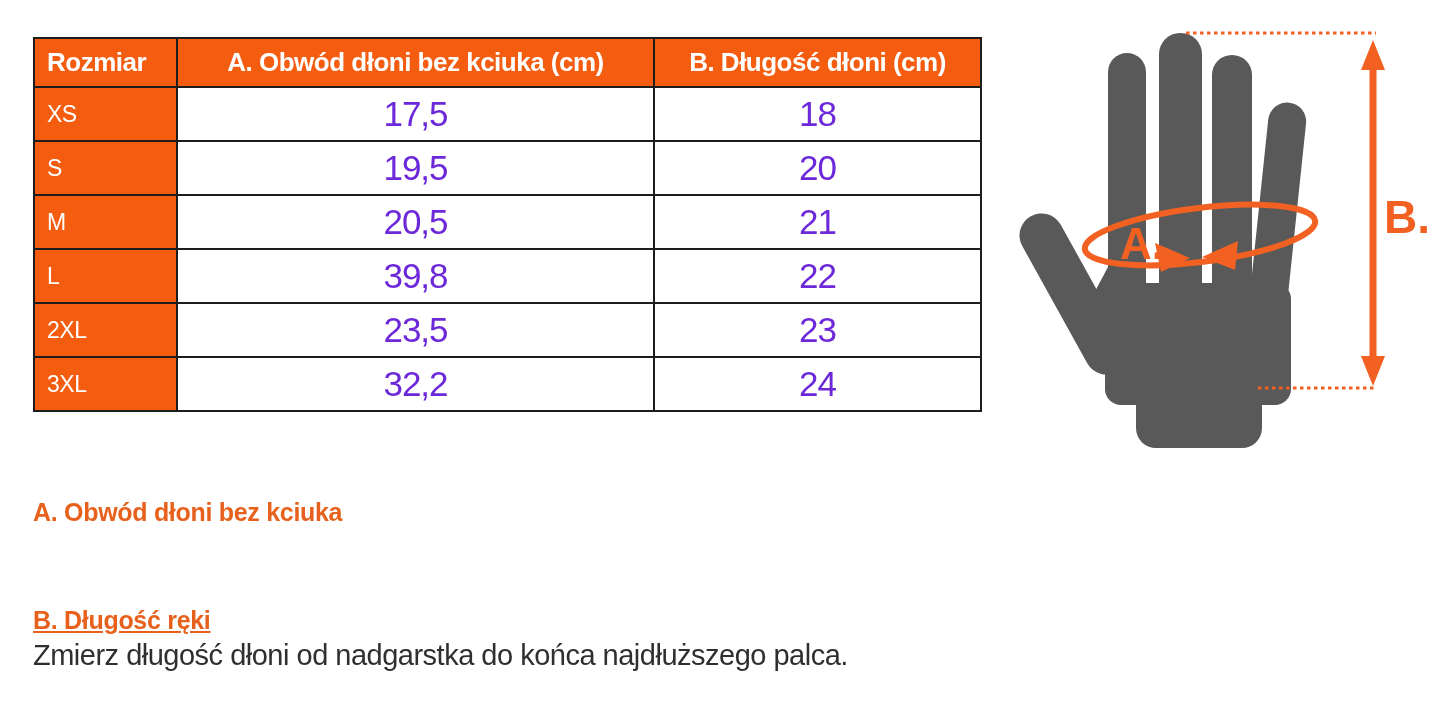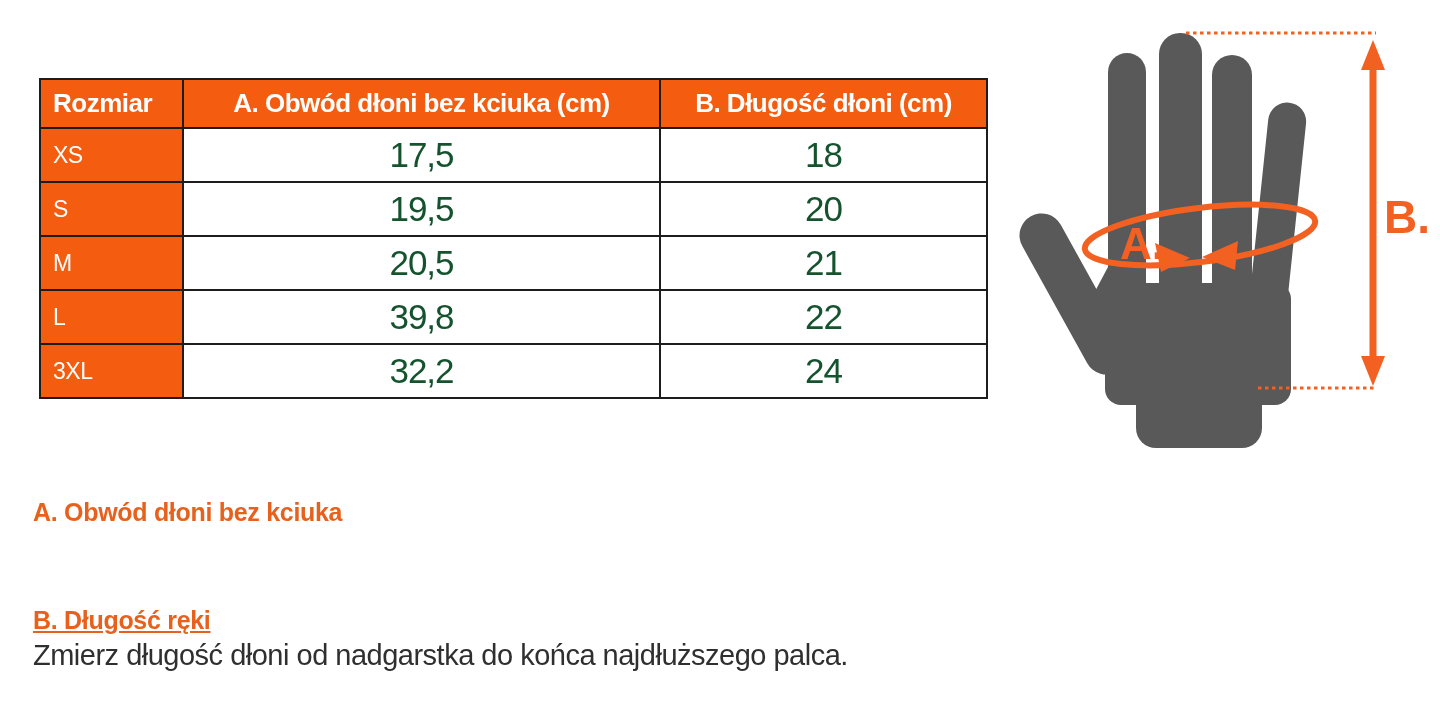--- a/index.html
+++ b/index.html
@@ -2,22 +2,22 @@
 <html><head>
 <meta charset="utf-8">
 <style>
   html,body{margin:0;padding:0;background:#ffffff;}
   .canvas{
     position:relative;width:1440px;height:723px;background:#ffffff;
     font-family:"Liberation Sans",sans-serif;overflow:hidden;
   }
   
   table.size-table{
-    position:absolute;left:39px;top:37px;width:947px;
-    border-collapse:collapse;table-layout:fixed;margin-top:41px;
+    position:absolute;left:33px;top:37px;width:947px;
+    border-collapse:collapse;table-layout:fixed;
   }
   .size-table col.c1{width:143px;}
   .size-table col.c2{width:477px;}
   .size-table col.c3{width:327px;}
   .size-table th,.size-table td{
     border:2px solid #1d1d1d;
     padding:0;
     vertical-align:middle;
   }
   .size-table th{
@@ -25,21 +25,21 @@
     font-size:26px;font-weight:bold;letter-spacing:-0.5px;
     height:47px;text-align:center;
   }
   .size-table th.h-size{text-align:left;padding-left:12px;}
   .size-table td{height:52px;}
   .size-table td.cell-size{
     background:#f45c10;color:#ffffff;
     font-size:23px;text-align:left;padding-left:12px;letter-spacing:-0.5px;
   }
   .size-table td.cell-val{
-    background:#ffffff;color:#14532d;
+    background:#ffffff;color:#6d28d9;
     font-size:35px;text-align:center;letter-spacing:-1px;
   }
   
   .note-heading{
     position:absolute;left:33px;
     color:#e8611c;font-size:25px;font-weight:bold;letter-spacing:-0.3px;
     white-space:nowrap;
   }
   .note-body{
     position:absolute;left:33px;
@@ -86,20 +86,25 @@
         <td class="cell-size">M</td>
         <td class="cell-val">20,5</td>
         <td class="cell-val">21</td>
       </tr>
       <tr>
         <td class="cell-size">L</td>
         <td class="cell-val">39,8</td>
         <td class="cell-val">22</td>
       </tr>
       <tr>
+        <td class="cell-size">2XL</td>
+        <td class="cell-val">23,5</td>
+        <td class="cell-val">23</td>
+      </tr>
+      <tr>
         <td class="cell-size">3XL</td>
         <td class="cell-val">32,2</td>
         <td class="cell-val">24</td>
       </tr>
     </tbody>
   </table>
 
   <div id="note-a-heading" class="note-heading">A. Obwód dłoni bez kciuka</div>
   <div id="note-b-heading" class="note-heading">B. Długość ręki</div>
   <div id="note-b-body" class="note-body">Zmierz długość dłoni od nadgarstka do końca najdłuższego palca.</div>

